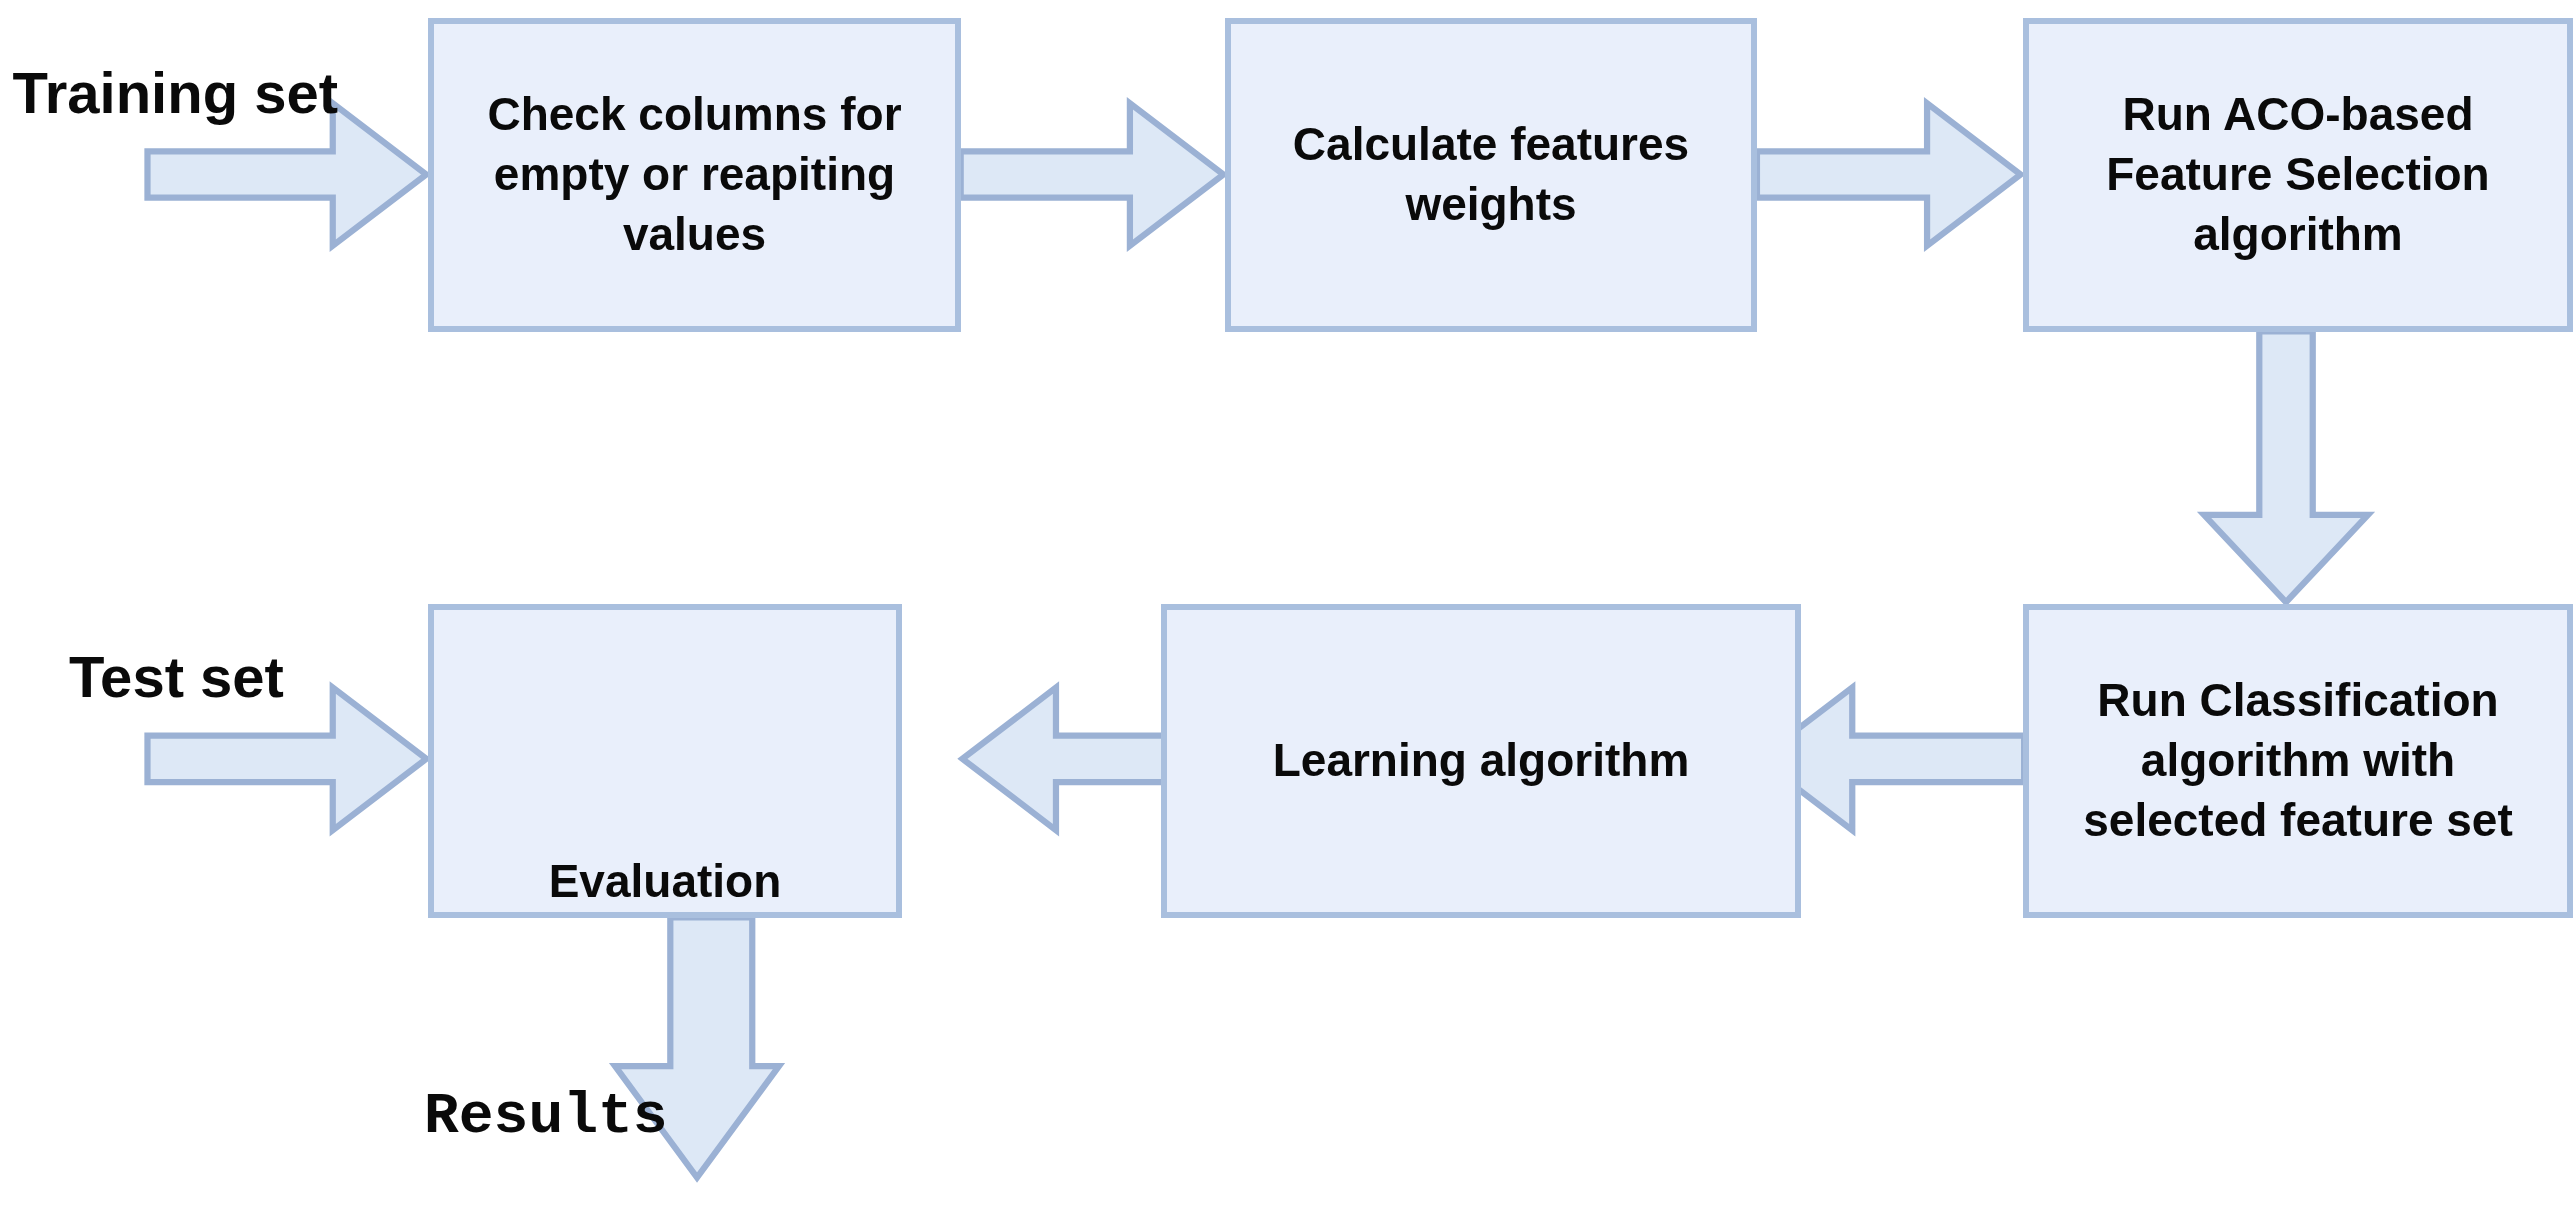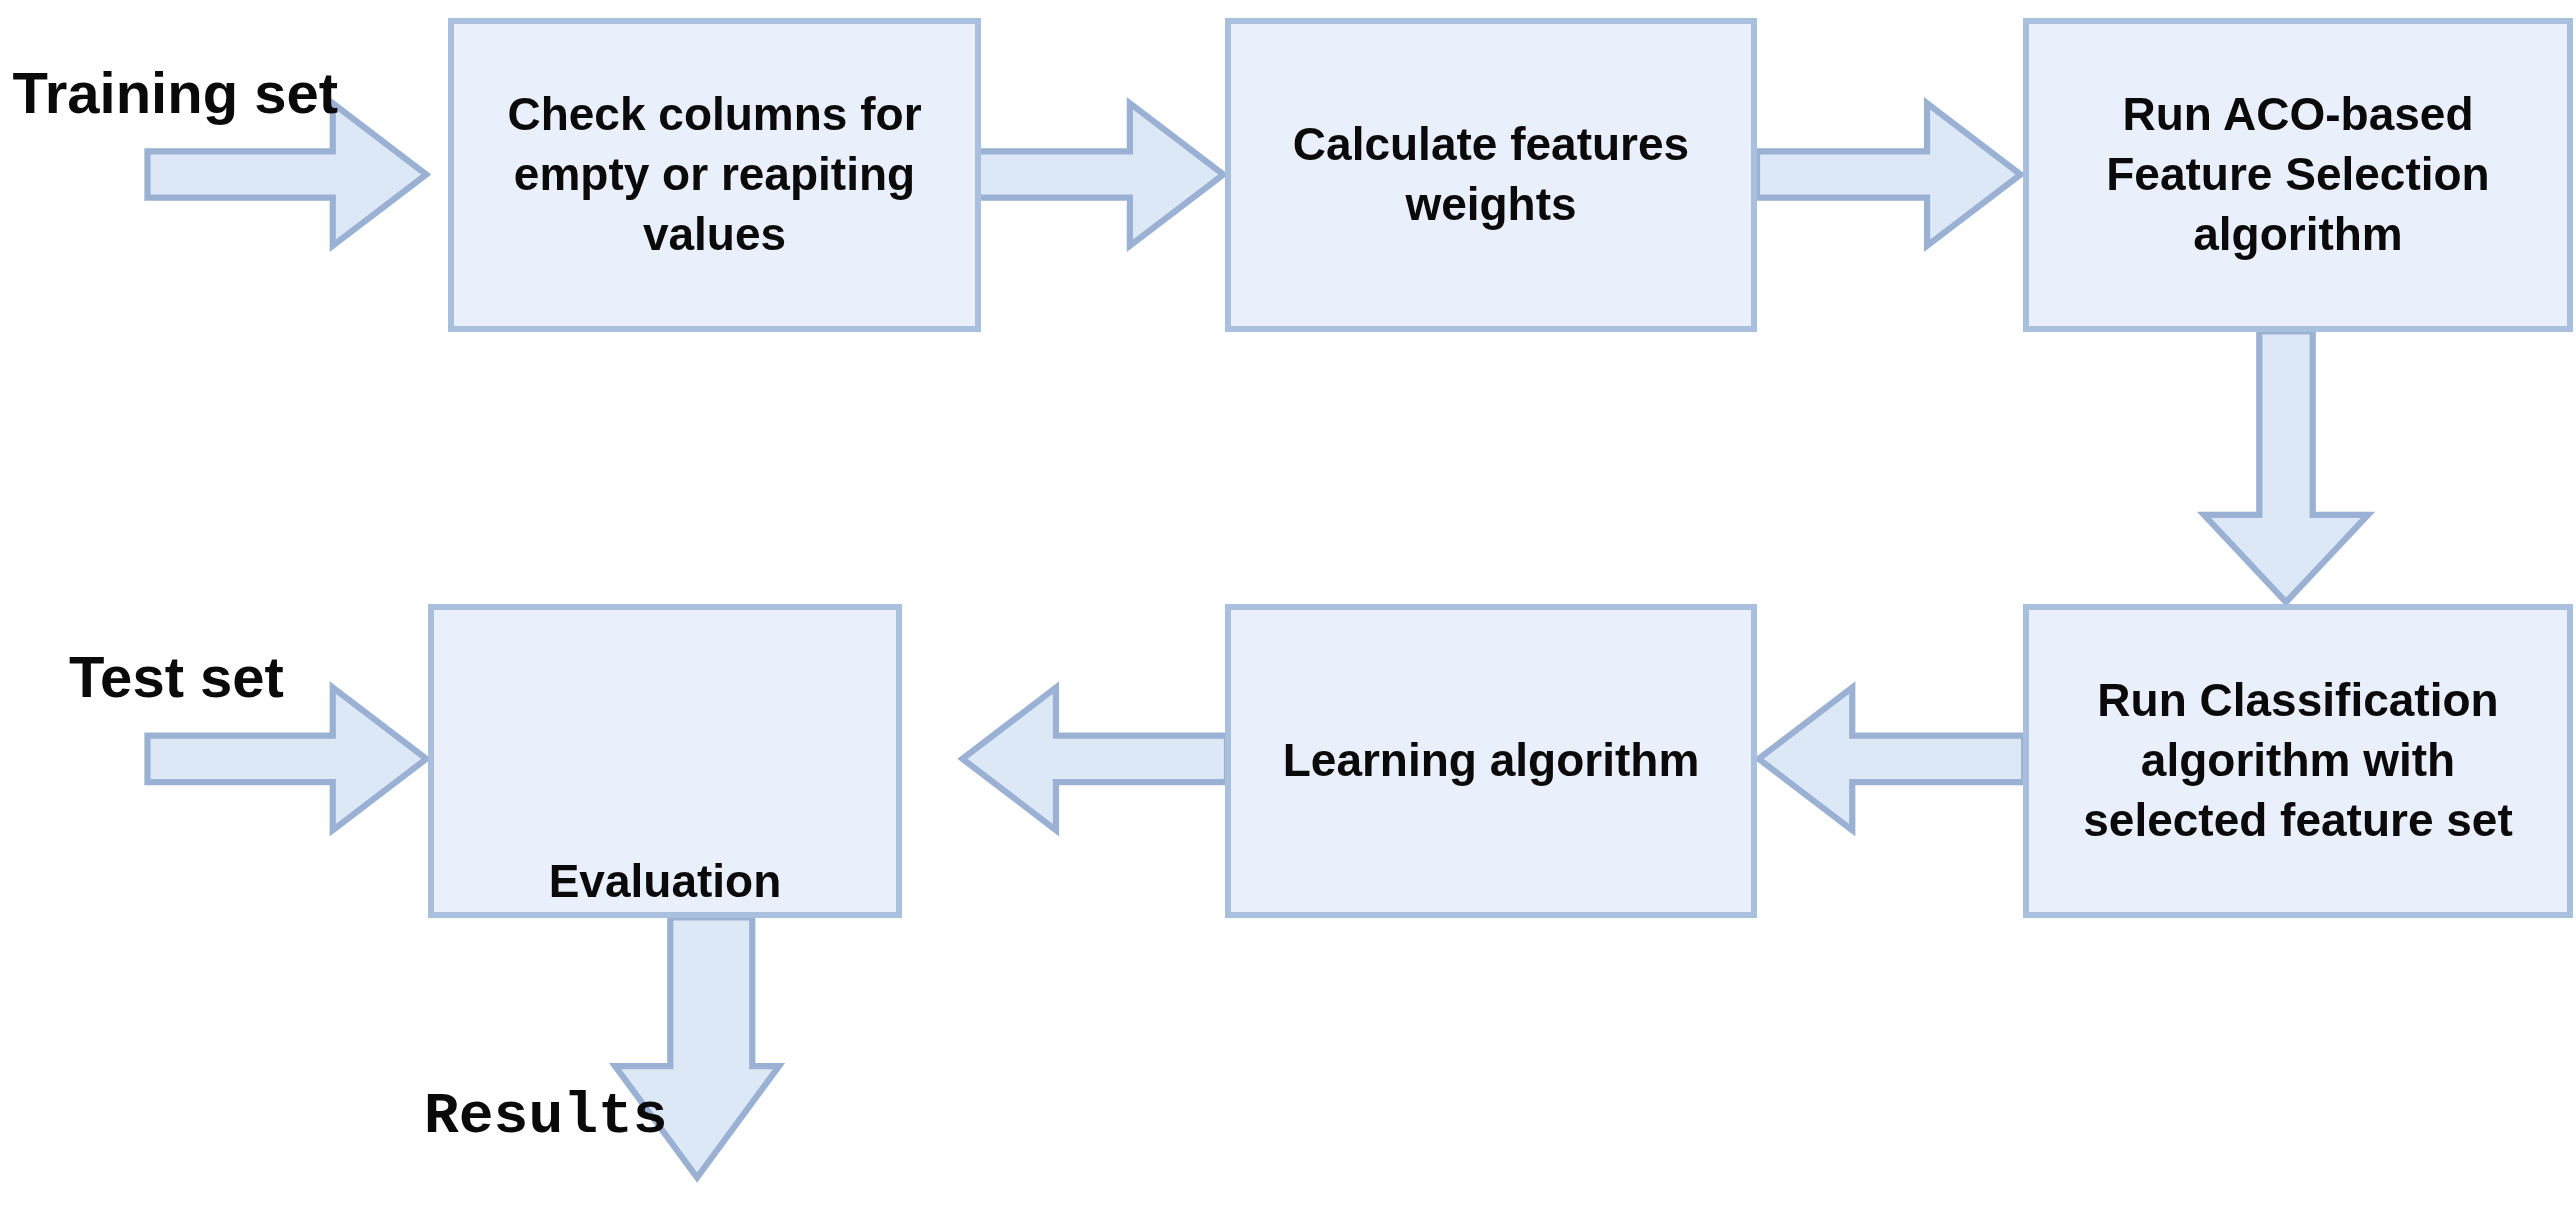--- a/index.html
+++ b/index.html
@@ -38,25 +38,25 @@
   }
   .box span { white-space: pre-line; }
   .flow-label {
     position: absolute;
     font-weight: bold;
     font-size: 58px;
     line-height: 1.1;
     color: var(--text, #0a0a0a);
     white-space: nowrap;
   }
-  #box-check-columns   { left: 448px;  top: 18px;  width: 533px; height: 314px; }
+  #box-check-columns   { left: 428px;  top: 18px;  width: 533px; height: 314px; }
   #box-calc-weights    { left: 1225px; top: 18px;  width: 532px; height: 314px; align-items: center; }
   #box-aco             { left: 2023px; top: 18px;  width: 550px; height: 314px; }
   #box-evaluation      { left: 428px;  top: 604px; width: 474px; height: 314px; align-items: flex-end; }
-  #box-learning        { left: 1225px; top: 604px; width: 532px; height: 314px; }
+  #box-learning        { left: 1161px; top: 604px; width: 640px; height: 314px; }
   #box-classification  { left: 2023px; top: 604px; width: 550px; height: 314px; }
   #label-training-set  { left: 12.5px;  top: 61px; }
   #label-test-set      { left: 61px;  top: 645px; margin-left: 8px; }
   #label-results       { left: 424px; top: 1085px; font-family: Liberation Mono, monospace; }
 </style>
 </head>
 <body>
 
 <div class="canvas">
 

